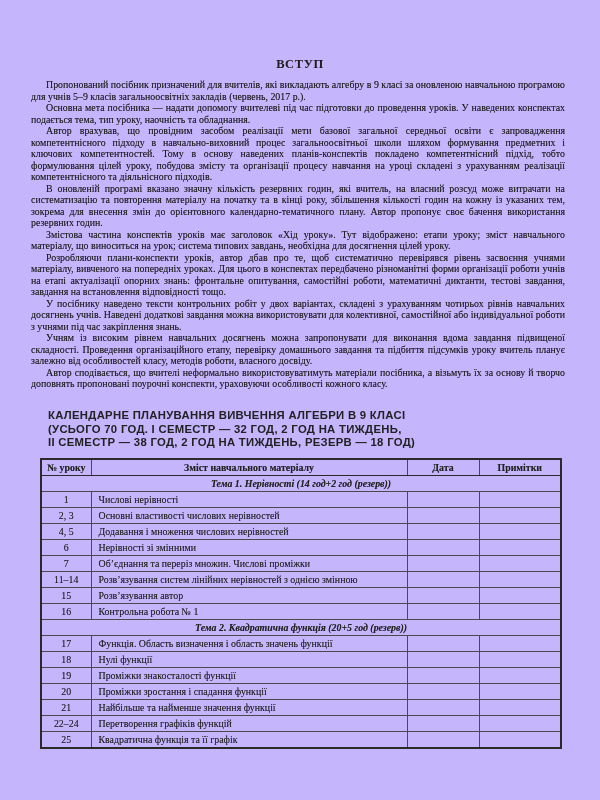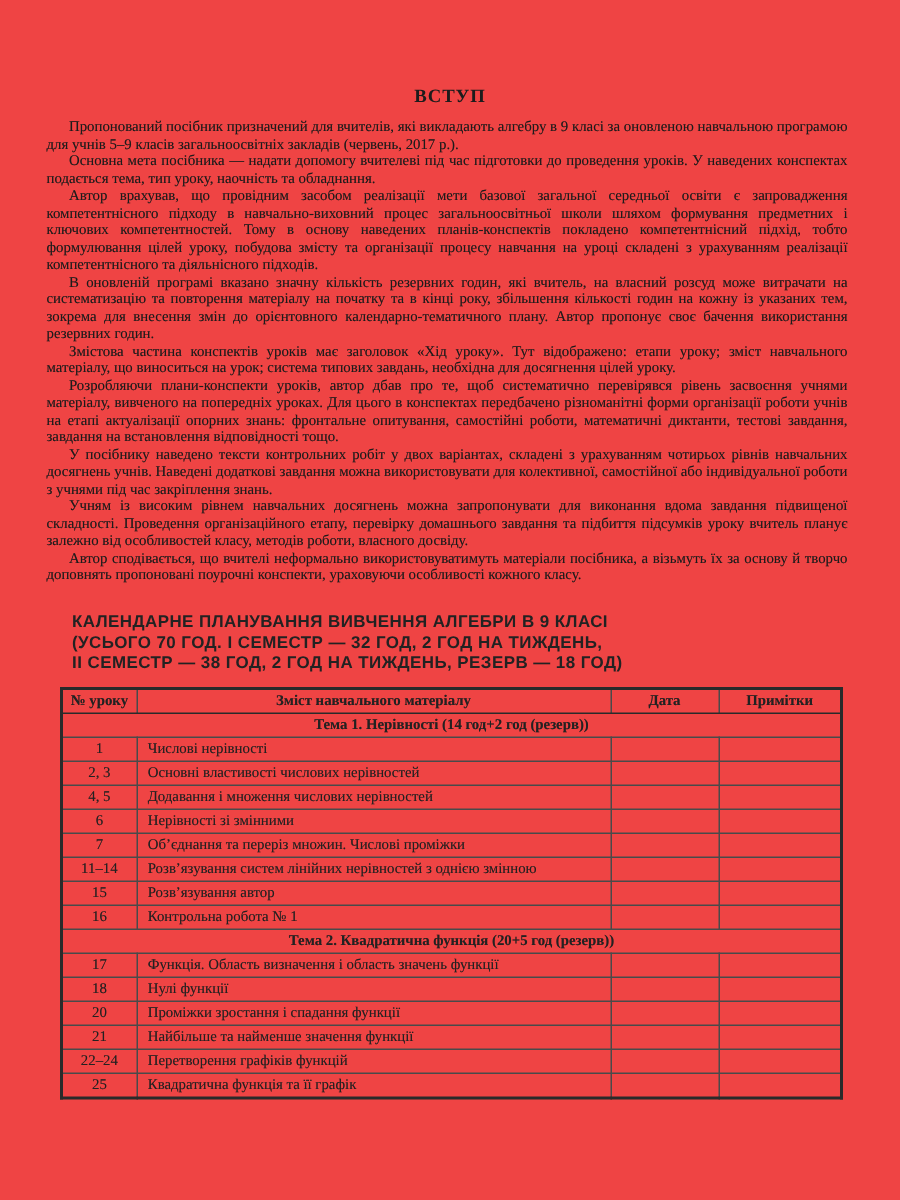--- a/index.html
+++ b/index.html
@@ -4,21 +4,21 @@
 <style>
   html, body { margin: 0; padding: 0; }
   body {
     width: 600px; height: 800px;
     background: #f2f2f2;
     font-family: "Liberation Serif", "DejaVu Serif", serif;
   }
   .page {
     position: relative;
     width: 600px; height: 800px;
-    background: #ef4444;
+    background: #c4b5fd;
     color: #1c1c1c;
     overflow: hidden;
   }
   .intro-title {
     position: absolute;
     top: 57px; left: 0; right: 0;
     text-align: center;
     font-weight: bold;
     font-size: 12.5px;
     letter-spacing: 0.6px;
@@ -63,20 +63,21 @@
   table.schedule { border: 2px solid #2a2a2a; }
   .schedule thead th {
     font-weight: bold;
     text-align: center;
     border-bottom: 1px solid #2a2a2a;
     margin-left: 27px;
   }
   .schedule td.section-cell {
     font-weight: bold;
     text-align: center;
+    font-style: italic;
   }
   .schedule td.num-cell { text-align: center; }
   .schedule td.content-cell { text-align: left; padding-left: 7px; }
 </style>
 </head>
 <body>
 
 <div class="page">
 
   <div class="intro-title">ВСТУП</div>
@@ -175,20 +176,26 @@
           <td class="date-cell"></td>
           <td class="notes-cell"></td>
         </tr>
         <tr>
           <td class="num-cell">18</td>
           <td class="content-cell">Нулі функції</td>
           <td class="date-cell"></td>
           <td class="notes-cell"></td>
         </tr>
         <tr>
+          <td class="num-cell">19</td>
+          <td class="content-cell">Проміжки знакосталості функції</td>
+          <td class="date-cell"></td>
+          <td class="notes-cell"></td>
+        </tr>
+        <tr>
           <td class="num-cell">20</td>
           <td class="content-cell">Проміжки зростання і спадання функції</td>
           <td class="date-cell"></td>
           <td class="notes-cell"></td>
         </tr>
         <tr>
           <td class="num-cell">21</td>
           <td class="content-cell">Найбільше та найменше значення функції</td>
           <td class="date-cell"></td>
           <td class="notes-cell"></td>

